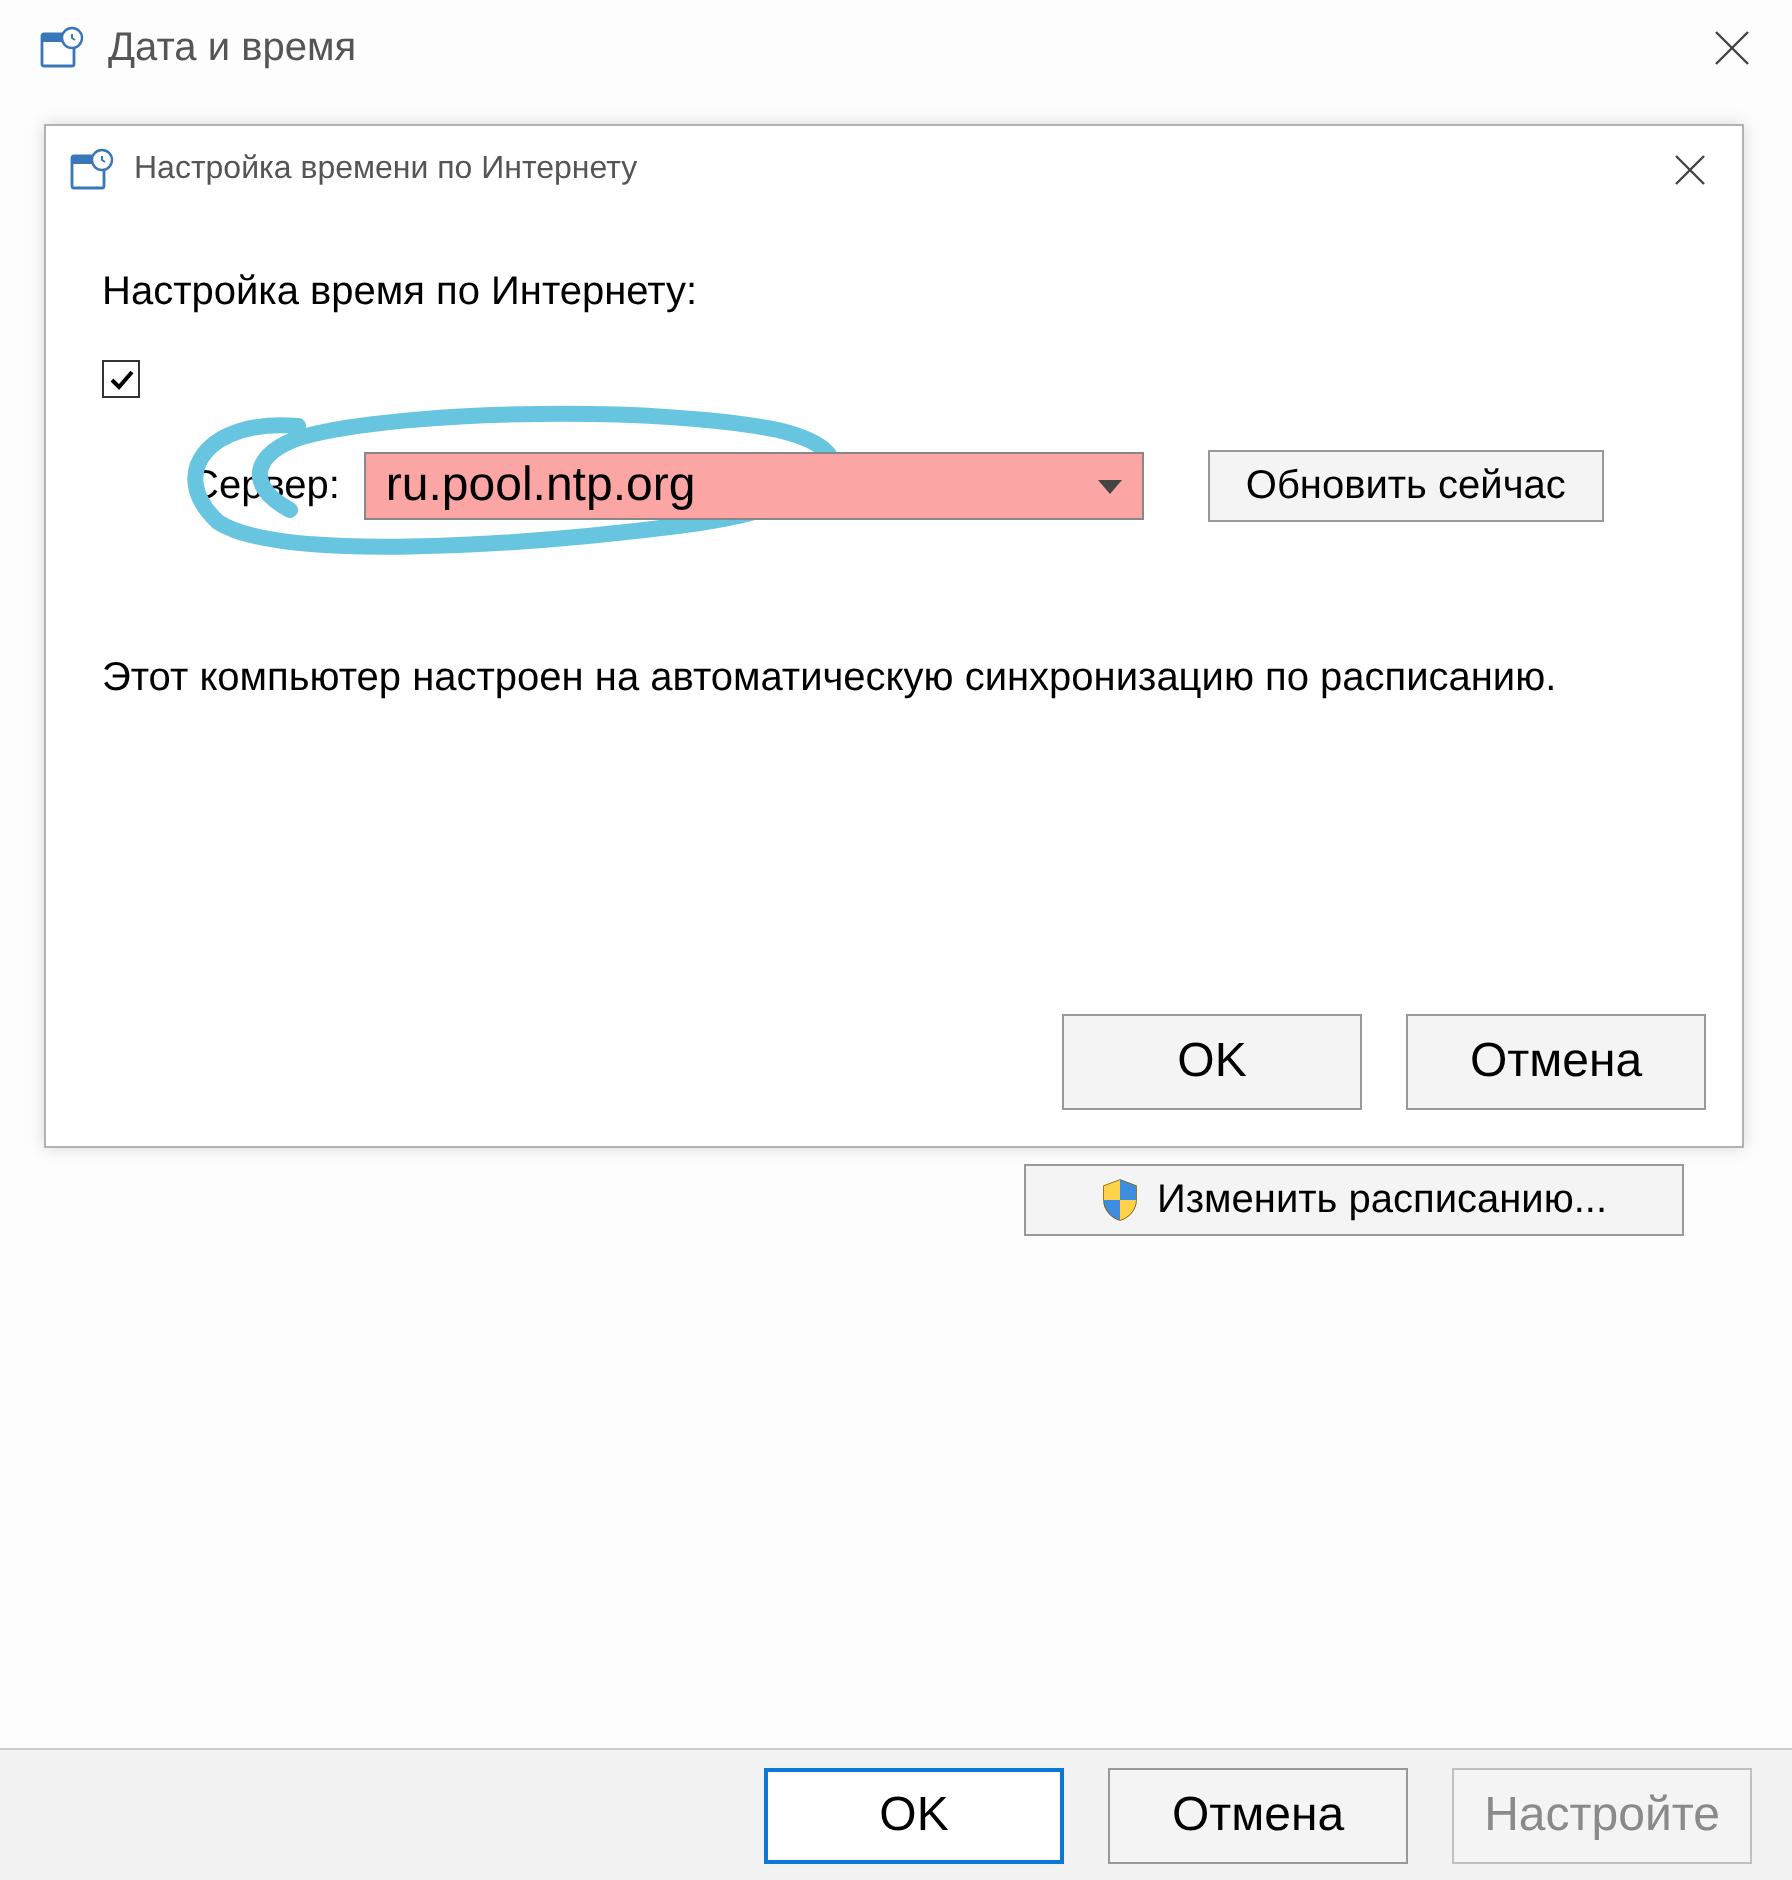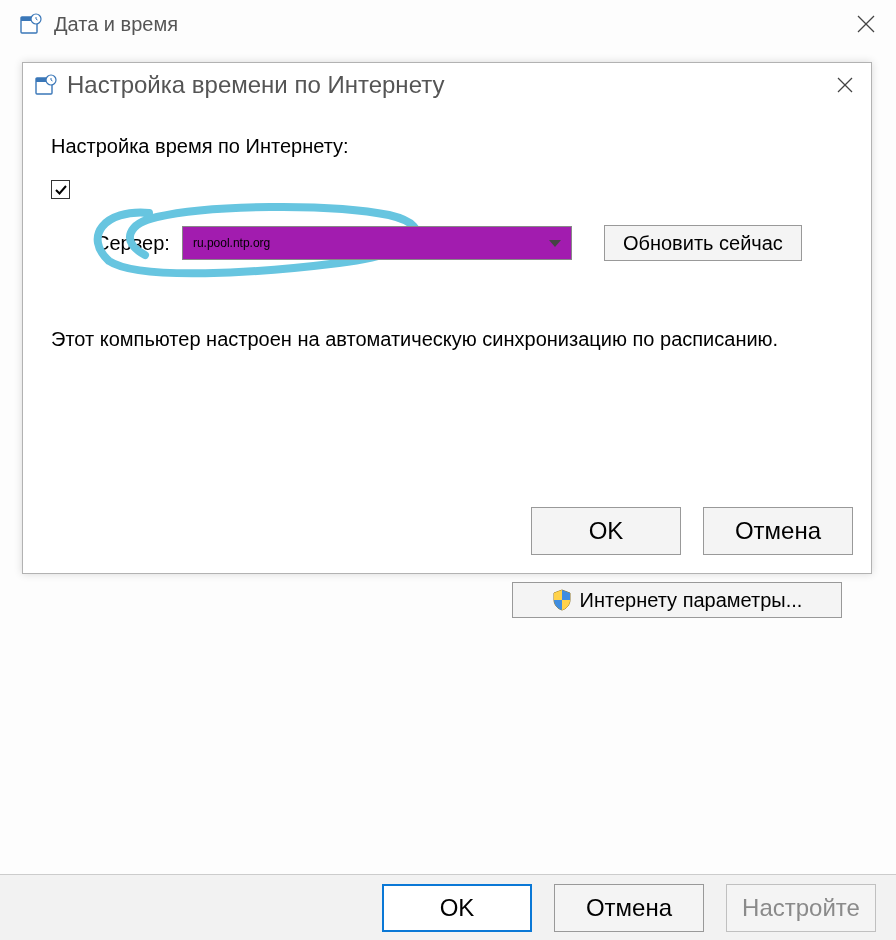--- a/index.html
+++ b/index.html
@@ -56,21 +56,21 @@
     background: #fff;
     border: 1px solid #b2b2b2;
     box-shadow: 0 0 8px rgba(0,0,0,0.15);
   }
   .inner-titlebar {
     height: 44px;
     display: flex;
     align-items: center;
     padding-left: 12px;
     color: #555;
-    font-size: 24px;
+    font-size: 16px;
     border-bottom: none;
   }
   .inner-titlebar .title-text { margin-left: 10px; }
   .inner-close {
     position: absolute;
     right: 6px; top: 4px;
     width: 40px; height: 36px;
     display: flex; align-items: center; justify-content: center;
     cursor: pointer;
   }
@@ -106,25 +106,25 @@
   .server-row {
     display: flex;
     align-items: center;
     margin-left: 44px;
     position: relative;
   }
   .server-label { margin-right: 12px; }
   .server-combo {
     width: 390px; height: 34px;
     border: 1px solid #888;
-    background: #a21caf;
+    background: #fca5a5;
     display: flex;
     align-items: center;
     padding: 0 10px;
-    font-size: 12px;
+    font-size: 24px;
     cursor: pointer;
     position: relative;
   }
   .server-combo .combo-text { flex: 1; }
   .server-combo .combo-arrow {
     width: 0; height: 0;
     border-left: 6px solid transparent;
     border-right: 6px solid transparent;
     border-top: 7px solid #444;
     margin-left: 8px;
@@ -241,21 +241,21 @@
   <div class="change-settings-btn">
     <span class="shield">
       <svg viewBox="0 0 20 22">
         <path d="M10 1 L18 4 V11 C18 16 14 20 10 21 C6 20 2 16 2 11 V4 Z" fill="#ffd24a" stroke="#7a5b00" stroke-width="0.8"></path>
         <path d="M10 1 L18 4 V11 L10 11 Z" fill="#3f8de0"></path>
         <path d="M10 11 L2 11 V4 L10 1 Z" fill="#ffd24a"></path>
         <path d="M10 11 L18 11 V11 C18 16 14 20 10 21 Z" fill="#ffd24a"></path>
         <path d="M10 11 L2 11 V11 C2 16 6 20 10 21 Z" fill="#3f8de0"></path>
       </svg>
     </span>
-    <span class="t">Интернету параметры...</span>
+    <span class="t">Изменить расписанию...</span>
   </div>
 
   <div class="outer-panel">
     <button class="win-btn ok">OK</button>
     <button class="win-btn">Отмена</button>
     <button class="win-btn apply">Настройте</button>
   </div>
 
   <div class="inner-dialog">
 

